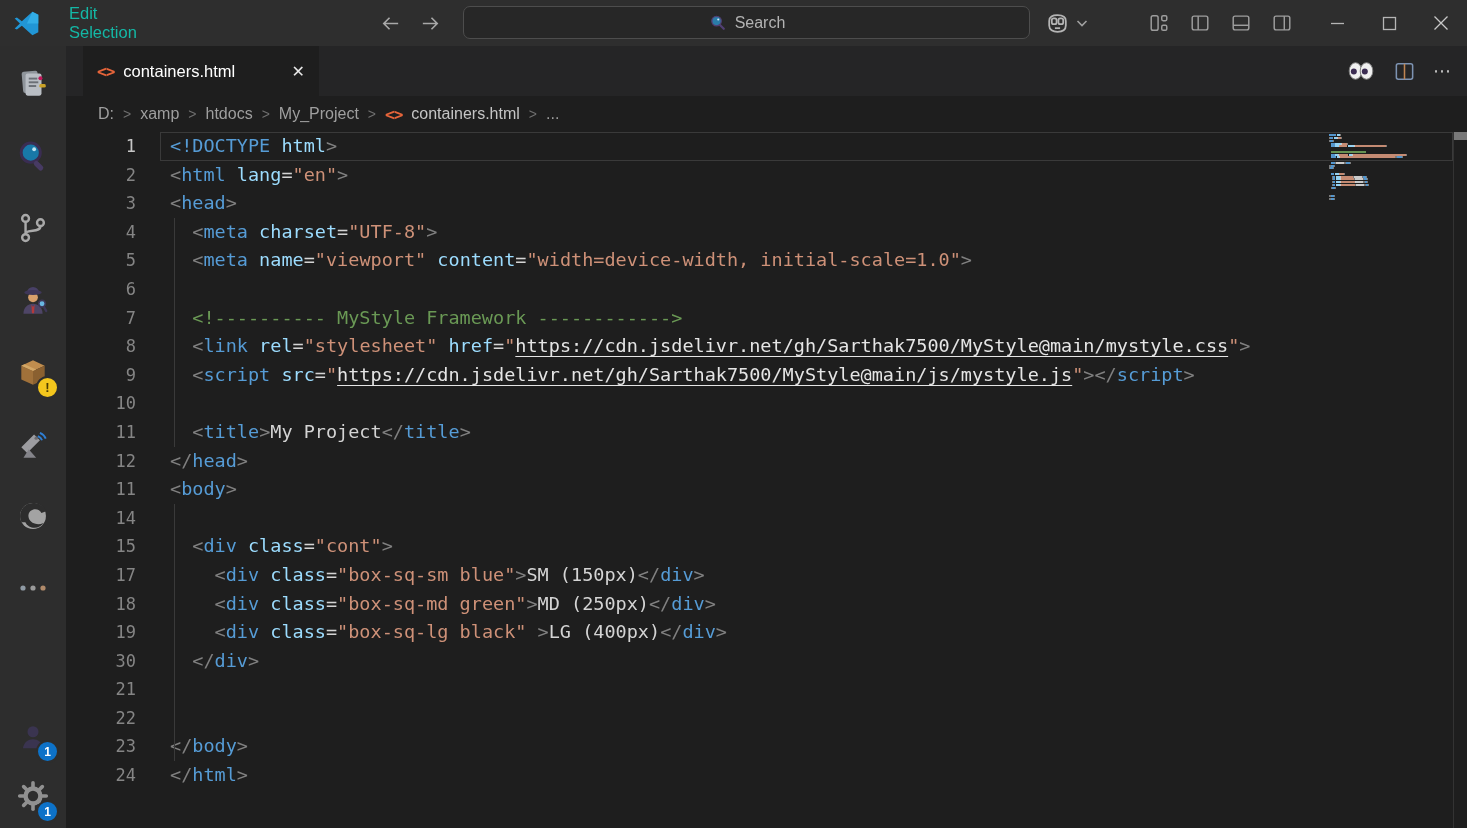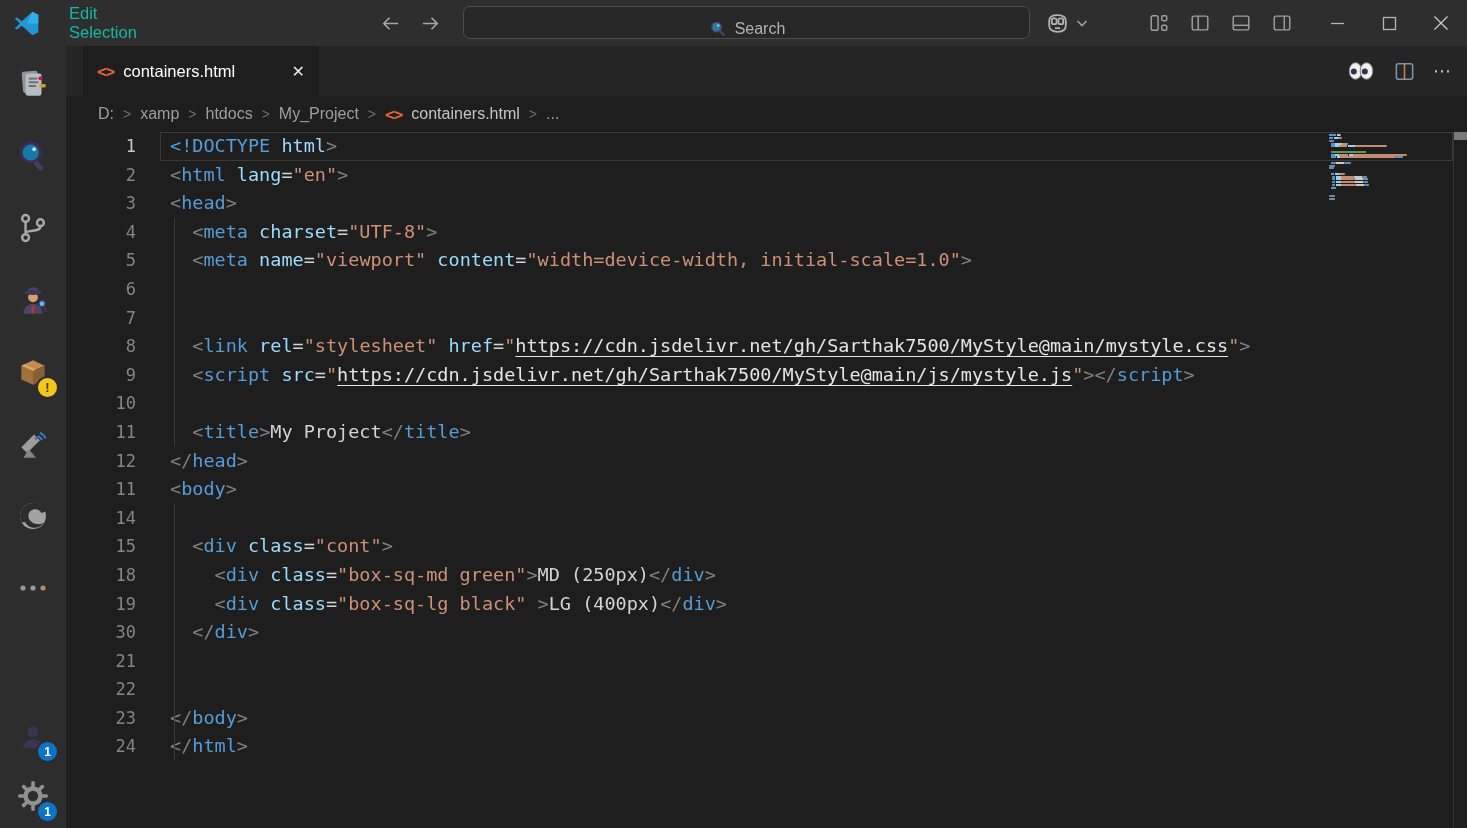--- a/index.html
+++ b/index.html
@@ -11,21 +11,21 @@
   
   .titlebar{height:46px;background:#2e2e2e;position:relative;display:flex;align-items:center;}
   .logo{margin-left:13px;width:27px;height:27px;flex:none;}
   .menus{display:flex;margin-left:16px;color:#14b8a6;font-size:16.5px;flex-direction:column;}
   .menu-item{padding:0 13px;cursor:default;}
   .nav-arrows{position:absolute;left:378px;top:0;height:46px;display:flex;align-items:center;gap:16px;}
   .nav-btn{width:24px;height:24px;display:flex;align-items:center;justify-content:center;}
   .searchbox{
     position:absolute;left:463px;top:6px;width:565px;height:31px;
     background:#272727;border:1px solid #4d4d4d;border-radius:7px;
-    display:flex;align-items:flex-end;justify-content:center;gap:8px;
+    display:flex;align-items:center;justify-content:center;gap:8px;
     color:#b3b3b3;font-size:16px;
   }
   .copilot-wrap{position:absolute;left:1044px;top:0;height:46px;display:flex;align-items:center;gap:5px;}
   .layout-icons{position:absolute;left:1148px;top:0;height:46px;display:flex;align-items:center;gap:19px;}
   .win-controls{position:absolute;right:0;top:0;height:46px;display:flex;}
   .win-btn{width:52px;height:46px;display:flex;align-items:center;justify-content:center;}
   
   .main{display:flex;height:782px;}
   .activitybar{width:66px;background:#2d2d2d;position:relative;flex:none;}
   .ab-item{position:absolute;left:0;width:66px;height:48px;display:flex;align-items:center;justify-content:center;}
@@ -323,20 +323,21 @@
           <div class="row">
             <span class="ln">5</span>
             <span class="code-text"><span class="tk-punct">  &lt;</span><span class="tk-tag">meta</span><span class="tk-attr"> name</span><span class="tk-op">=</span><span class="tk-str">"viewport"</span><span class="tk-attr"> content</span><span class="tk-op">=</span><span class="tk-str">"width=device-width, initial-scale=1.0"</span><span class="tk-punct">&gt;</span></span>
           </div>
           <div class="row">
             <span class="ln">6</span>
             <span class="code-text"></span>
           </div>
           <div class="row">
             <span class="ln">7</span>
+            <span class="code-text"><span class="tk-comment">  &lt;!---------- MyStyle Framework ------------&gt;</span></span>
           </div>
           <div class="row">
             <span class="ln">8</span>
             <span class="code-text"><span class="tk-punct">  &lt;</span><span class="tk-tag">link</span><span class="tk-attr"> rel</span><span class="tk-op">=</span><span class="tk-str">"stylesheet"</span><span class="tk-attr"> href</span><span class="tk-op">=</span><span class="tk-str">"</span><span class="tk-link">https://cdn.jsdelivr.net/gh/Sarthak7500/MyStyle@main/mystyle.css</span><span class="tk-str">"</span><span class="tk-punct">&gt;</span></span>
           </div>
           <div class="row">
             <span class="ln">9</span>
             <span class="code-text"><span class="tk-punct">  &lt;</span><span class="tk-tag">script</span><span class="tk-attr"> src</span><span class="tk-op">=</span><span class="tk-str">"</span><span class="tk-link">https://cdn.jsdelivr.net/gh/Sarthak7500/MyStyle@main/js/mystyle.js</span><span class="tk-str">"</span><span class="tk-punct">&gt;&lt;/</span><span class="tk-tag">script</span><span class="tk-punct">&gt;</span></span>
           </div>
           <div class="row">
@@ -355,20 +356,24 @@
             <span class="ln">11</span>
             <span class="code-text"><span class="tk-punct">&lt;</span><span class="tk-tag">body</span><span class="tk-punct">&gt;</span></span>
           </div>
           <div class="row">
             <span class="ln">14</span>
             <span class="code-text"></span>
           </div>
           <div class="row">
             <span class="ln">15</span>
             <span class="code-text"><span class="tk-punct">  &lt;</span><span class="tk-tag">div</span><span class="tk-attr"> class</span><span class="tk-op">=</span><span class="tk-str">"cont"</span><span class="tk-punct">&gt;</span></span>
+          </div>
+          <div class="row">
+            <span class="ln">17</span>
+            <span class="code-text"><span class="tk-punct">    &lt;</span><span class="tk-tag">div</span><span class="tk-attr"> class</span><span class="tk-op">=</span><span class="tk-str">"box-sq-sm blue"</span><span class="tk-punct">&gt;</span><span class="tk-text">SM (150px)</span><span class="tk-punct">&lt;/</span><span class="tk-tag">div</span><span class="tk-punct">&gt;</span></span>
           </div>
           <div class="row">
             <span class="ln">18</span>
             <span class="code-text"><span class="tk-punct">    &lt;</span><span class="tk-tag">div</span><span class="tk-attr"> class</span><span class="tk-op">=</span><span class="tk-str">"box-sq-md green"</span><span class="tk-punct">&gt;</span><span class="tk-text">MD (250px)</span><span class="tk-punct">&lt;/</span><span class="tk-tag">div</span><span class="tk-punct">&gt;</span></span>
           </div>
           <div class="row">
             <span class="ln">19</span>
             <span class="code-text"><span class="tk-punct">    &lt;</span><span class="tk-tag">div</span><span class="tk-attr"> class</span><span class="tk-op">=</span><span class="tk-str">"box-sq-lg black"</span><span class="tk-text"> </span><span class="tk-punct">&gt;</span><span class="tk-text">LG (400px)</span><span class="tk-punct">&lt;/</span><span class="tk-tag">div</span><span class="tk-punct">&gt;</span></span>
           </div>
           <div class="row">

